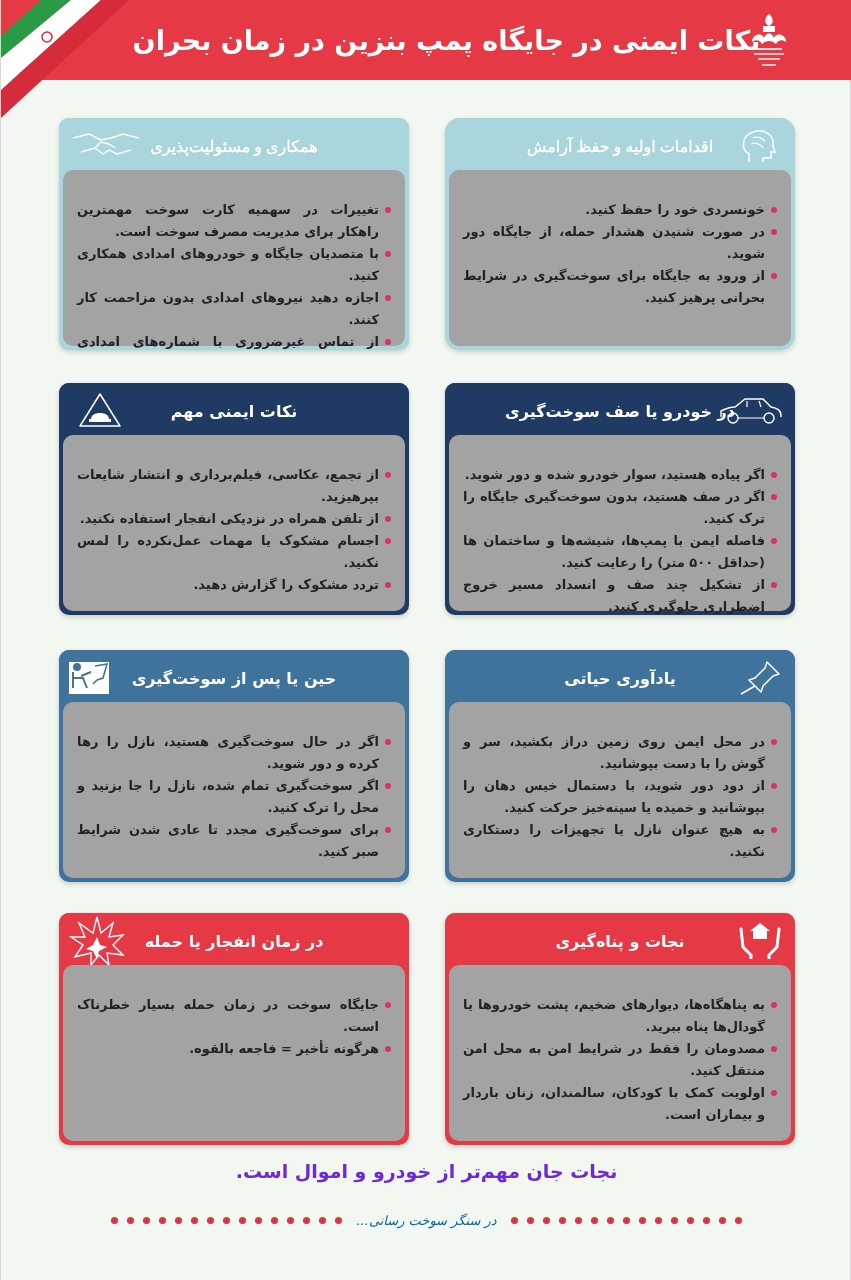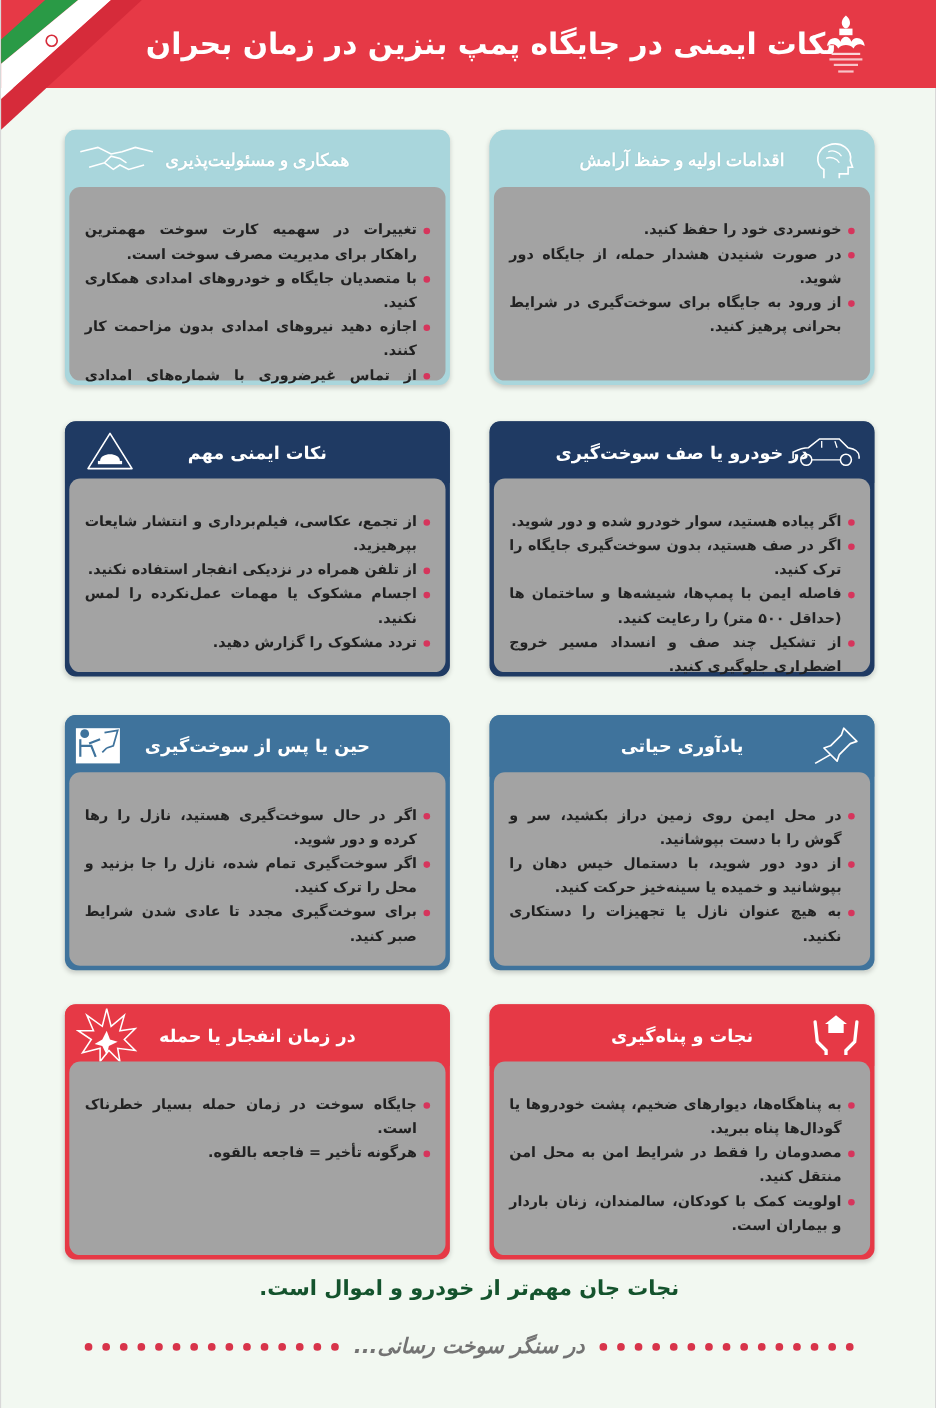--- a/index.html
+++ b/index.html
@@ -57,27 +57,27 @@
     .c-teal .card-head { background: #a9d6dc; }
     .c-teal .card-title { color: #ffffff; text-shadow: 0 0 1px #7fb8bf; font-family: Liberation Serif, serif; }
     .c-teal { background: #a9d6dc; }
     .c-navy .card-head, .c-navy { background: #1f3a63; }
     .c-steel .card-head, .c-steel { background: #3f739c; }
     .c-red .card-head, .c-red { background: #e63946; }
 
     .footer-line {
       position: absolute; left: 0; width: 851px; text-align: center; direction: rtl;
     }
-    .footer-slogan { top: 1160px; color: #14532d; font-weight: bold; font-size: 19px; }
+    .footer-slogan { top: 1160px; color: #6d28d9; font-weight: bold; font-size: 19px; }
     .footer-tag {
       top: 1213px; display: flex; align-items: center; justify-content: center; gap: 14px;
     }
     .dots { display: flex; gap: 9px; }
     .dot { width: 7px; height: 7px; border-radius: 50%; background: #d8344a; }
-    .tag-text { color: #737373; font-weight: bold; font-style: italic; font-size: 19px; direction: rtl; }
+    .tag-text { color: #0369a1; font-weight: normal; font-style: italic; font-size: 13px; direction: rtl; }
   </style>
 </head>
 <body>
 
 <div class="page">
 
   <div class="banner">
     <div class="banner-title">نکات ایمنی در جایگاه پمپ بنزین در زمان بحران</div>
   </div>
 

